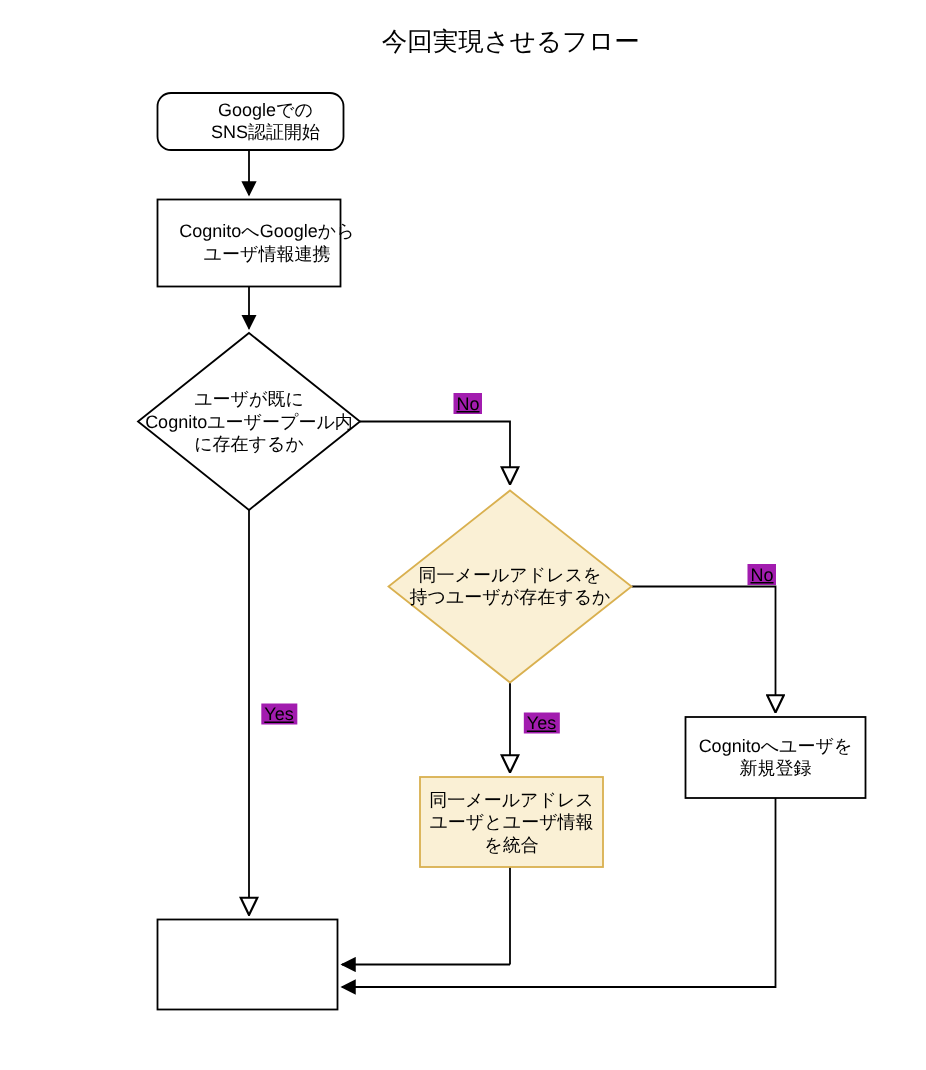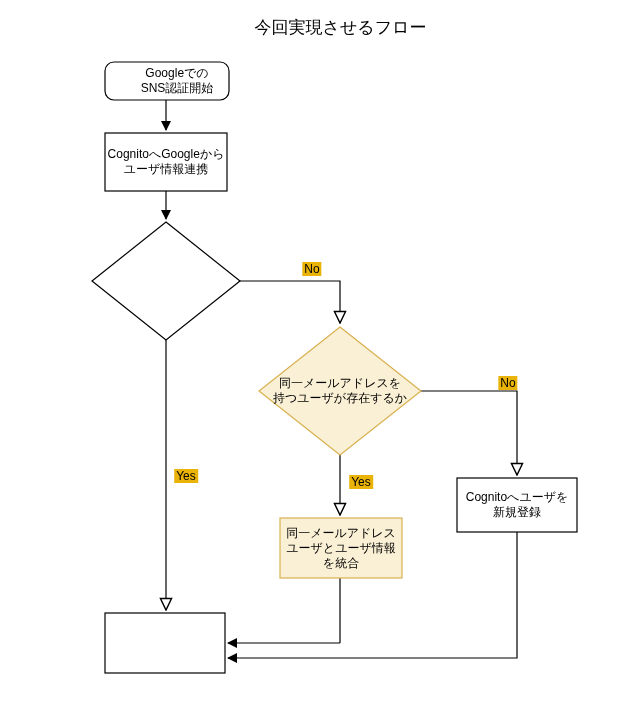--- a/index.html
+++ b/index.html
@@ -41,23 +41,24 @@
     line-height: 1.25;
     color: #000000;
     white-space: pre-line;
     pointer-events: none;
   }
   .edge-label {
     position: absolute;
     transform: translate(-50%, -50%);
     font-size: 12px;
     color: #000000;
-    background: #eab308;
+    background: #a21caf;
     padding: 0 2px;
     pointer-events: none;
+    text-decoration: underline;
   }
   .edge {
     fill: none;
     stroke: #000000;
     stroke-width: 1.2;
   }
   .node-rect {
     fill: #ffffff;
     stroke: #000000;
     stroke-width: 1.2;
@@ -99,22 +100,25 @@
     <polygon points="308,327 389,391 308,455 227,391" stroke-width="1.2" fill="#FAF0D5" stroke="#D9B04F"></polygon>
     <rect class="node-rect" x="425" y="478" width="120" height="54"></rect>
     <rect x="248" y="518" width="122" height="60" stroke-width="1.2" fill="#FAF0D5" stroke="#D9B04F"></rect>
     <rect class="node-rect" x="73" y="613" width="120" height="60"></rect>
   </svg>
 
   <div class="page-title">今回実現させるフロー</div>
 
   <div class="node-label" style="left:73px; top:62px; width:144px; height:38px;">Googleでの
 SNS認証開始</div>
-  <div class="node-label" style="left:73px; top:133px; width:122px; height:58px;">CognitoへGoogleから
+  <div class="node-label" style="left:73px; top:133px; width:122px; height:58px;padding-left:12px;">CognitoへGoogleから
 ユーザ情報連携</div>
+  <div class="node-label" style="left:59px; top:222px; width:150px; height:118px;">ユーザが既に
+Cognitoユーザープール内
+に存在するか</div>
   <div class="node-label" style="left:227px; top:327px; width:162px; height:128px;">同一メールアドレスを
 持つユーザが存在するか</div>
   <div class="node-label" style="left:248px; top:518px; width:122px; height:60px;">同一メールアドレス
 ユーザとユーザ情報
 を統合</div>
   <div class="node-label" style="left:425px; top:478px; width:120px; height:54px;">Cognitoへユーザを
 新規登録</div>
 
   <div class="edge-label" style="left:280px; top:269px;">No</div>
   <div class="edge-label" style="left:154px; top:476px;">Yes</div>

